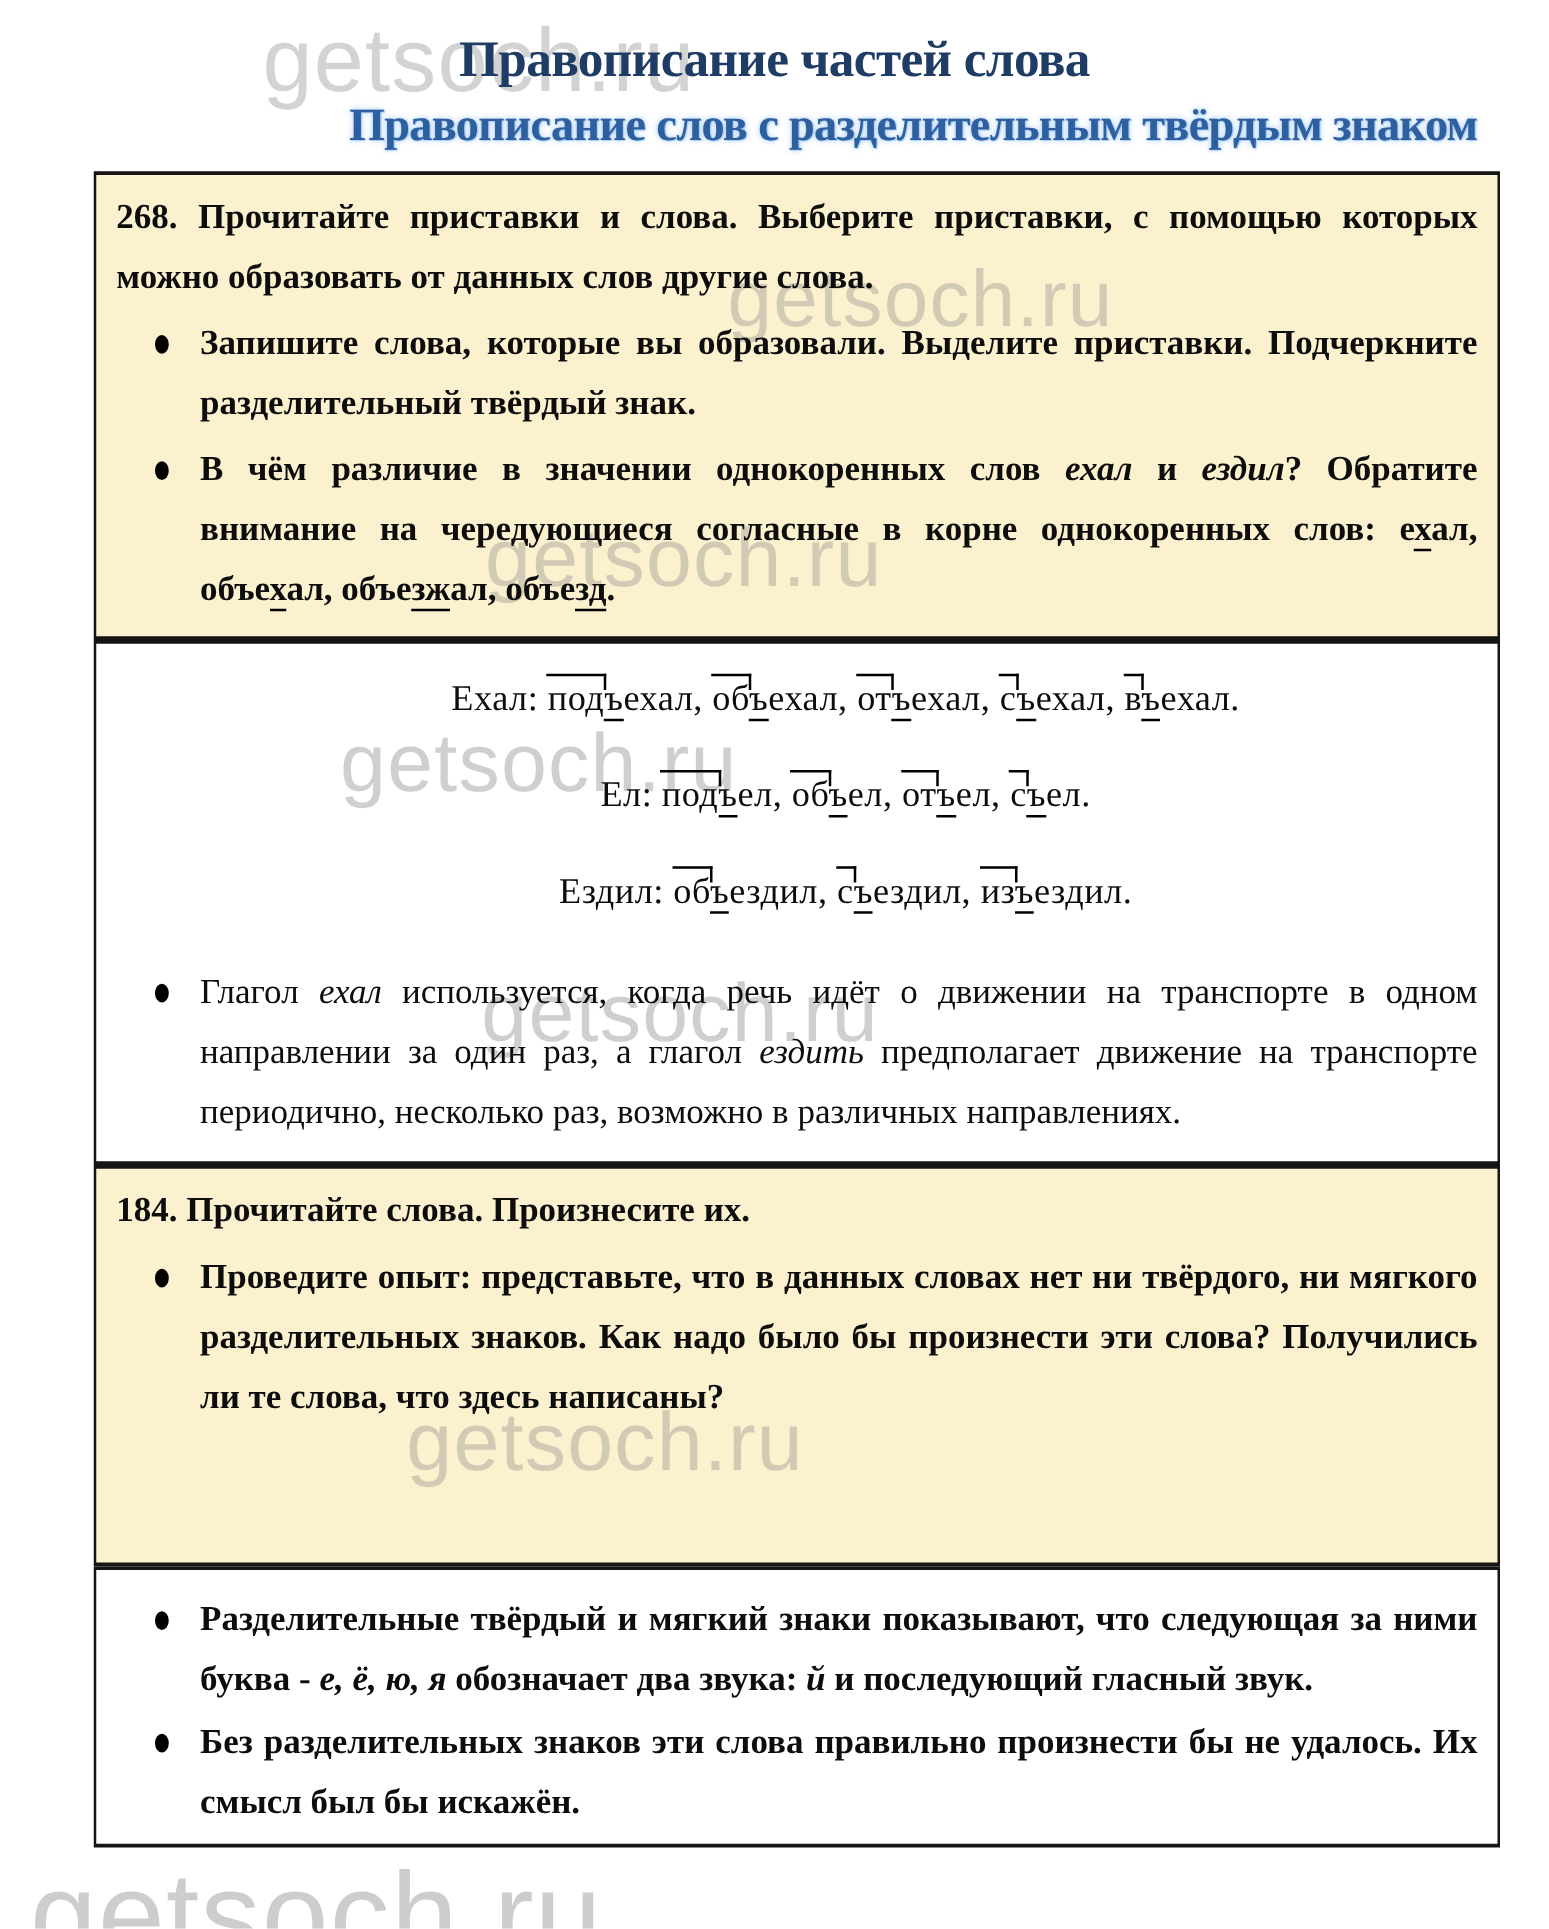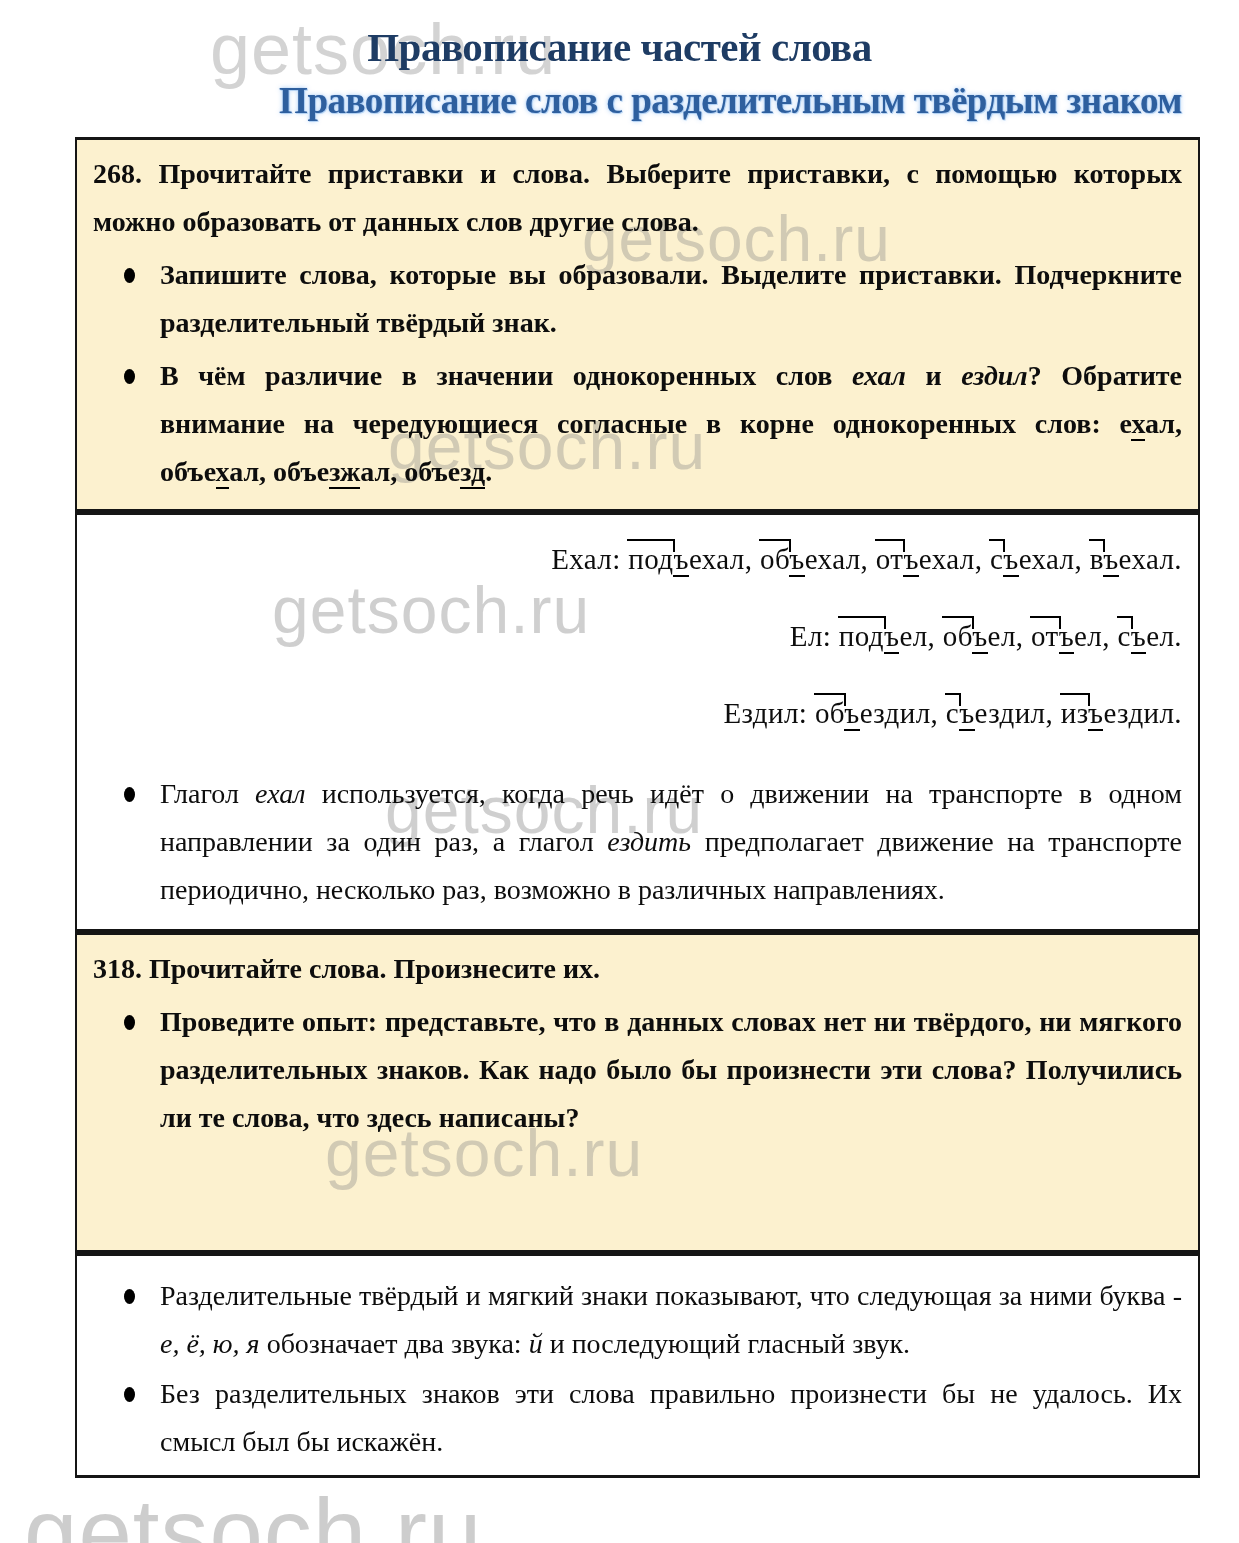--- a/index.html
+++ b/index.html
@@ -50,21 +50,21 @@
   .box{
     box-sizing:border-box;width:1125px;overflow:hidden;
     border:2px solid var(--border_black,#151515);
     border-top-width:3px;border-bottom-width:3px;
   }
   .box.task{background:var(--cream,#fcf1cf);font-weight:bold;}
   .box.answer{background:#ffffff;font-weight:normal;}
   #boxes .box:nth-child(1){height:375px;}
   #boxes .box:nth-child(2){height:420px;}
   #boxes .box:nth-child(3){height:321px;}
-  #boxes .box:nth-child(4){height:225px;}
+  #boxes .box:nth-child(4){height:225px;font-weight:bold;}
   .inner{position:relative;z-index:2;padding:10px 16px 0;}
   .box.answer .inner{padding-top:24px;}
   #boxes .box:nth-child(4) .inner{padding-top:14px;}
   
   .blk{font-size:28px;line-height:48px;margin:0;}
   .blk.p{text-align:justify;margin-bottom:4px;}
   .blk.bullet{
     position:relative;
     padding-left:67px;
     text-align:justify;
@@ -72,21 +72,21 @@
   }
   .box.answer .blk.bullet{margin-top:2px;}
   .dot{
     position:absolute;left:31px;top:17px;
     width:11px;height:15px;border-radius:50%;
     background:#000;
   }
   .blk.wordline{
     font-size:29px;line-height:40px;
     margin:0 0 37px 78px;
-    text-align:right;letter-spacing:0.4px;
+    text-align:center;letter-spacing:0.4px;
   }
   
   .i{font-style:italic;}
   .u{border-bottom:2px solid #000;}
   .pfx{position:relative;}
   .pfx::before{
     content:"";position:absolute;
     left:-1px;right:-2px;top:-4px;height:11px;
     border-top:2px solid #000;border-right:2px solid #000;
   }
@@ -120,21 +120,21 @@
       <section class="box answer">
         <div class="inner">
           <div class="blk wordline"><span>Ехал: </span><span class="pfx">под</span><span class="u">ъ</span><span>ехал, </span><span class="pfx">об</span><span class="u">ъ</span><span>ехал, </span><span class="pfx">от</span><span class="u">ъ</span><span>ехал, </span><span class="pfx">с</span><span class="u">ъ</span><span>ехал, </span><span class="pfx">в</span><span class="u">ъ</span><span>ехал.</span></div>
           <div class="blk wordline"><span>Ел: </span><span class="pfx">под</span><span class="u">ъ</span><span>ел, </span><span class="pfx">об</span><span class="u">ъ</span><span>ел, </span><span class="pfx">от</span><span class="u">ъ</span><span>ел, </span><span class="pfx">с</span><span class="u">ъ</span><span>ел.</span></div>
           <div class="blk wordline"><span>Ездил: </span><span class="pfx">об</span><span class="u">ъ</span><span>ездил, </span><span class="pfx">с</span><span class="u">ъ</span><span>ездил, </span><span class="pfx">из</span><span class="u">ъ</span><span>ездил.</span></div>
           <div class="blk bullet"><span class="dot"></span><span>Глагол </span><span class="i">ехал</span><span> используется, когда речь идёт о движении на транспорте в одном направлении за один раз, а глагол </span><span class="i">ездить</span><span> предполагает движение на транспорте периодично, несколько раз, возможно в различных направлениях.</span></div>
         </div>
       </section>
       <section class="box task">
         <div class="inner">
-          <div class="blk p"><span>318. Прочитайте слова. Произнесите их.</span></div>
+          <div class="blk p"><span>184. Прочитайте слова. Произнесите их.</span></div>
           <div class="blk bullet"><span class="dot"></span><span>Проведите опыт: представьте, что в данных словах нет ни твёрдого, ни мягкого разделительных знаков. Как надо было бы произнести эти слова? Получились ли те слова, что здесь написаны?</span></div>
         </div>
       </section>
       <section class="box answer">
         <div class="inner">
           <div class="blk bullet"><span class="dot"></span><span>Разделительные твёрдый и мягкий знаки показывают, что следующая за ними буква - </span><span class="i">е, ё, ю, я</span><span> обозначает два звука: </span><span class="i">й</span><span> и последующий гласный звук.</span></div>
           <div class="blk bullet"><span class="dot"></span><span>Без разделительных знаков эти слова правильно произнести бы не удалось. Их смысл был бы искажён.</span></div>
         </div>
       </section>
     </div>

